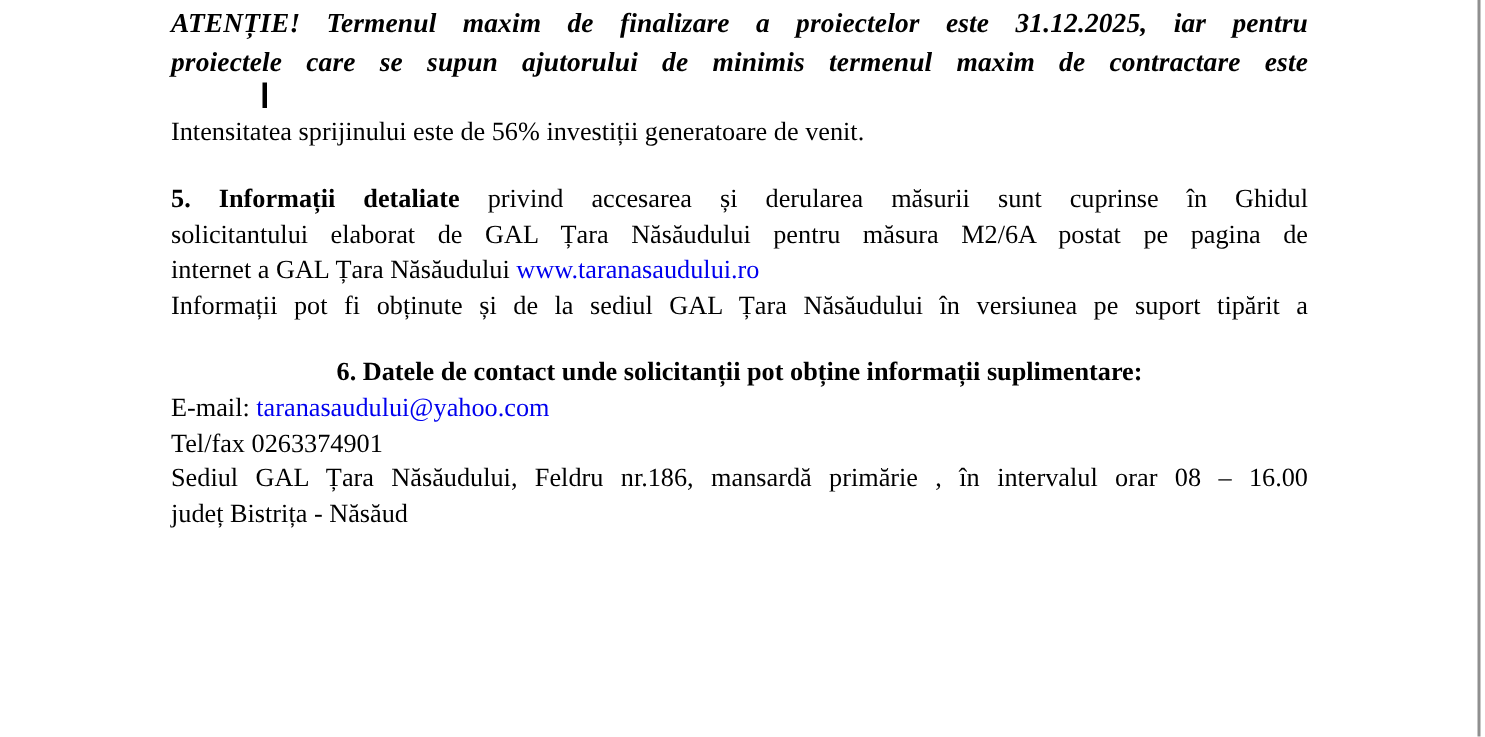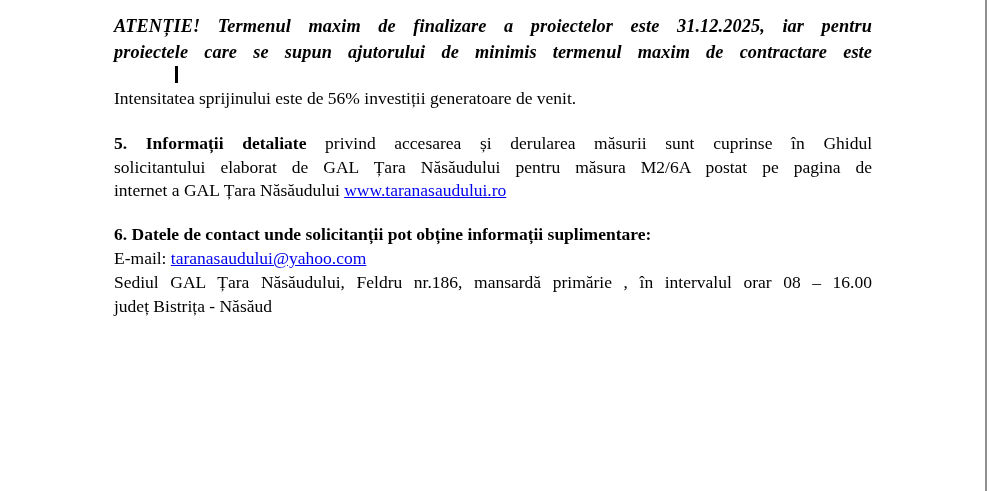--- a/index.html
+++ b/index.html
@@ -11,21 +11,21 @@
     height: 491px;
     background: #ffffff;
     position: relative;
     overflow: hidden;
     font-family: "Liberation Serif", "DejaVu Serif", serif;
     color: #000000;
   }
   .doc {
     position: absolute;
     left: 114px;
-    top: 13px;
+    top: 2px;
     width: 758px;
   }
   
   .att-line {
     font-weight: bold;
     font-style: italic;
     font-size: 18.3px;
     line-height: 26px;
     letter-spacing: 0.1px;
   }
@@ -34,38 +34,38 @@
     font-size: 17.5px;
     line-height: 23.8px;
   }
   
   .j {
     text-align: justify;
     text-align-last: justify;
   }
   .b {
     font-weight: bold;
+    text-align: center;
   }
   .caret-row {
     height: 22px;
     position: relative;
   }
   .caret {
     position: absolute;
     left: 61px;
     top: 1px;
     width: 3px;
     height: 17px;
     background: #000000;
   }
   .sp1 { height: 21px; }
   .sp2 { height: 20px; }
   a.lnk {
     color: #0000ee;
-    text-decoration: underline;
     cursor: pointer;
     text-align: right;
   }
   .edge-line {
     position: absolute;
     left: 985px;
     top: 0;
     width: 2px;
     height: 491px;
     background: #8f8f8f;
@@ -86,26 +86,28 @@
   </div>
 
   <div class="body-line">Intensitatea sprijinului este de 56% investiții generatoare de venit.</div>
 
   <div class="sp1"></div>
 
   <div>
     <div class="body-line j"><span class="b">5. Informații detaliate</span><span> privind accesarea și derularea măsurii sunt cuprinse în Ghidul</span></div>
     <div class="body-line j">solicitantului elaborat de GAL Țara Năsăudului pentru măsura M2/6A postat pe pagina de</div>
     <div class="body-line"><span>internet a GAL Țara Năsăudului </span><a class="lnk">www.taranasaudului.ro</a></div>
+    <div class="body-line j">Informații pot fi obținute și de la sediul GAL Țara Năsăudului în versiunea pe suport tipărit a</div>
   </div>
 
   <div class="sp2"></div>
 
   <div>
     <div class="body-line b">6. Datele de contact unde solicitanții pot obține informații suplimentare:</div>
     <div class="body-line"><span>E-mail: </span><a class="lnk">taranasaudului@yahoo.com</a></div>
+    <div class="body-line">Tel/fax 0263374901</div>
     <div class="body-line j">Sediul GAL Țara Năsăudului, Feldru nr.186, mansardă primărie , în intervalul orar 08 – 16.00</div>
     <div class="body-line">județ Bistrița - Năsăud</div>
   </div>
 
 </div>
 
 <div class="edge-line"></div>
 
 </body></html>

